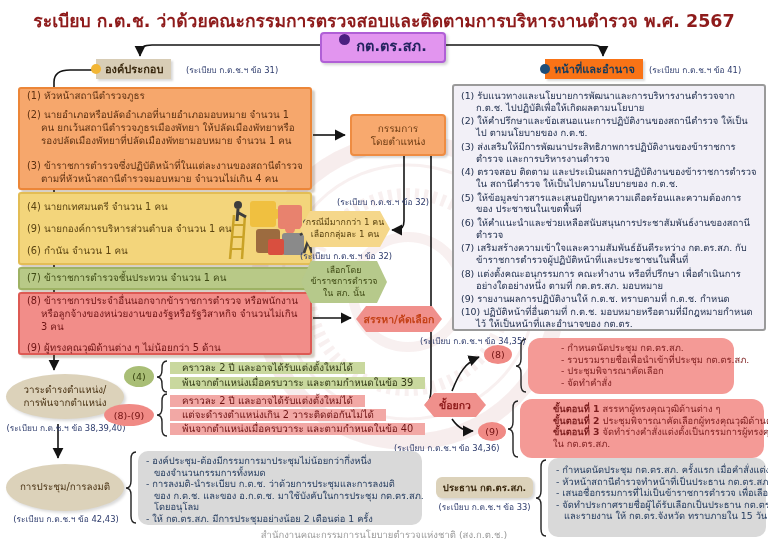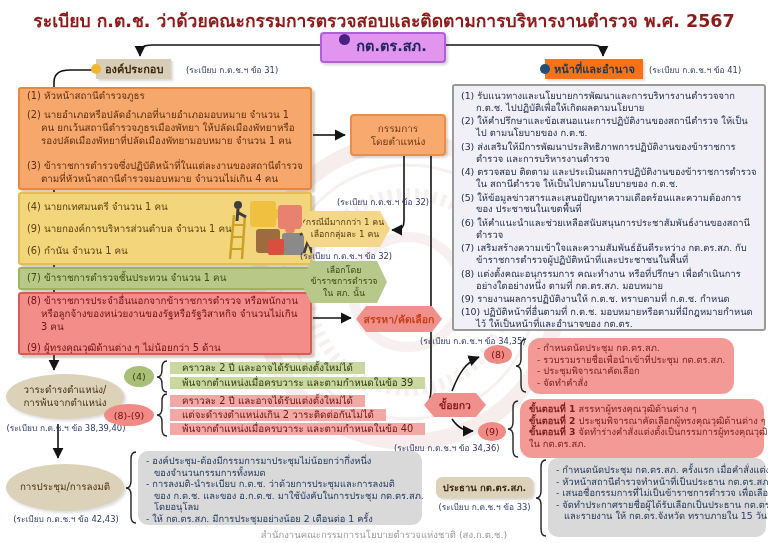--- a/index.html
+++ b/index.html
@@ -25,21 +25,21 @@
        display:flex;flex-direction:column;align-items:center;justify-content:center;text-align:center;}
   .ellipse{border-radius:50%;background:#dcd2ba;display:flex;flex-direction:column;align-items:center;
            justify-content:center;text-align:center;color:#4a3314;font-size:9.8px;line-height:1.3;
            box-shadow:2px 2px 3px rgba(0,0,0,.15);}
   .badge{border-radius:50%;display:flex;align-items:center;justify-content:center;font-size:9.5px;}
   .hl{display:inline-block;font-size:9.8px;line-height:1.25;padding:0 12px;white-space:nowrap;}
   .graybox{background:#d9d9d9;border-radius:10px;padding:4px 8px;box-sizing:border-box;color:#253c5f;}
   .gl{font-size:9.3px;line-height:1.24;white-space:nowrap;}
   .cont{padding-left:8px;}
   .pinkbox{background:#f49a96;border-radius:12px;padding:4px 9px;box-sizing:border-box;color:#7c1d1d;}
-  .pl{font-size:9.3px;line-height:1.25;white-space:nowrap;}
+  .pl{font-size:9.3px;line-height:1.25;white-space:nowrap;margin-left:24px;}
   .pl .b{font-weight:bold;}
   .footer{left:144px;top:527px;width:480px;text-align:center;font-size:9.5px;color:#9a9a9a;}
 </style>
 </head>
 <body>
 
 <div id="canvas">
 
   <svg id="overlay" width="768" height="543" viewBox="0 0 768 543">
     <defs>

